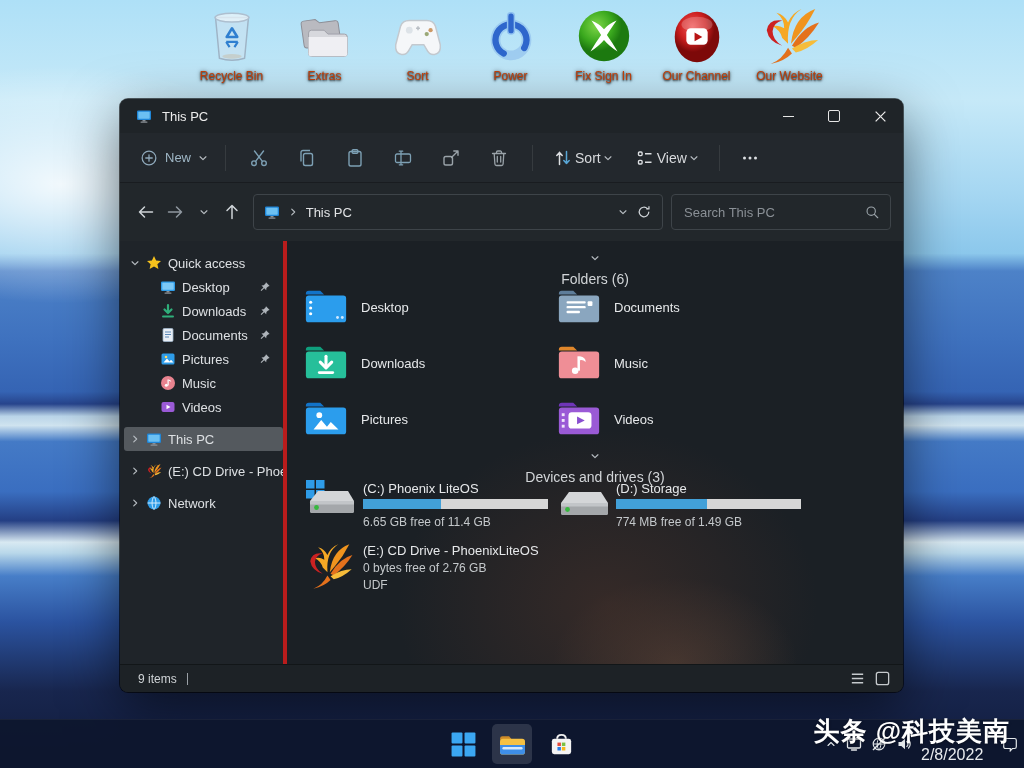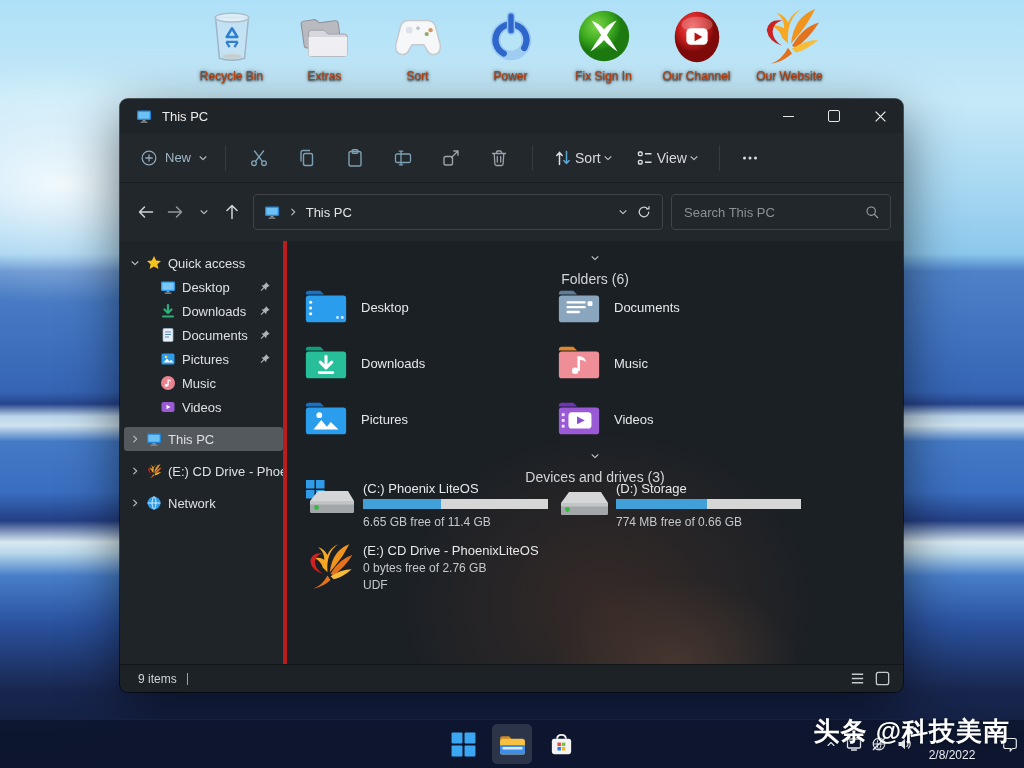--- a/index.html
+++ b/index.html
@@ -92,21 +92,21 @@
   .status-cursor{width:1px;height:12px;background:#9aa0a6;margin-left:10px;}
   .sb-views{margin-left:auto;display:flex;gap:8px;align-items:center;}
 
   
   #taskbar{position:absolute;left:0;right:0;bottom:0;height:48px;background:rgba(13,22,44,.88);
     border-top:1px solid rgba(255,255,255,.05);}
   #tb-center{position:absolute;left:50%;top:4px;transform:translateX(-50%);display:flex;gap:9px;}
   .tk-btn{width:40px;height:40px;border-radius:5px;display:flex;align-items:center;justify-content:center;}
   .tk-btn.active{background:rgba(255,255,255,.13);}
   #tray{position:absolute;right:6px;top:0;height:48px;display:flex;align-items:center;gap:9px;}
-  .tray-date{font-size:12px;color:#e8ebee;margin-top:22px;width:62px;text-align:center;}
+  .tray-date{font-size:16px;color:#e8ebee;margin-top:22px;width:62px;text-align:center;}
   #notif-slot{margin-left:10px;}
   #watermark{position:absolute;right:14px;top:714px;font-size:26px;font-weight:bold;color:#fff;
     letter-spacing:1px;z-index:60;text-shadow:0 1px 3px rgba(0,0,0,.4);white-space:nowrap;}
 </style>
 </head>
 <body>
 
 <div id="wallpaper"></div>
 
 <div id="desktop-icons">
@@ -699,21 +699,21 @@
                 <rect x="5" y="24" width="47" height="12" rx="1.5" fill="#a4a7aa"></rect>
                 <rect x="5" y="24" width="47" height="3.5" fill="#c2c5c8"></rect>
                 <circle cx="11.5" cy="30.5" r="2.4" fill="#37b83f"></circle>
               </svg>
             </span>
             <div class="drive-info">
               <div class="drive-name">(D:) Storage</div>
               <div class="bar">
                 <div class="fill" style="width: 49%;"></div>
               </div>
-              <div class="drive-free">774 MB free of 0.66 GB</div>
+              <div class="drive-free">774 MB free of 1.49 GB</div>
             </div>
           </div>
           <div class="drive-tile">
             <span class="icon-slot s56">
               <svg viewBox="0 0 64 64">
                 <path d="M33 40Q36 12 58 4Q50 20 39 33z" fill="#f0941e"></path>
                 <path d="M34 42Q46 22 62 18Q52 34 38 44z" fill="#e4711c"></path>
                 <path d="M34 45Q48 36 61 36Q50 46 38 49z" fill="#f6bc3a"></path>
                 <path d="M30 40Q28 14 44 4Q34 8 30 18Q26 10 18 8Q26 14 26 24Q20 20 14 22Q22 26 24 34z" fill="#f6a824"></path>
                 <path d="M24 16Q10 14 8 26Q10 38 24 42Q14 36 14 27Q15 18 24 16z" fill="#cc2222"></path>

